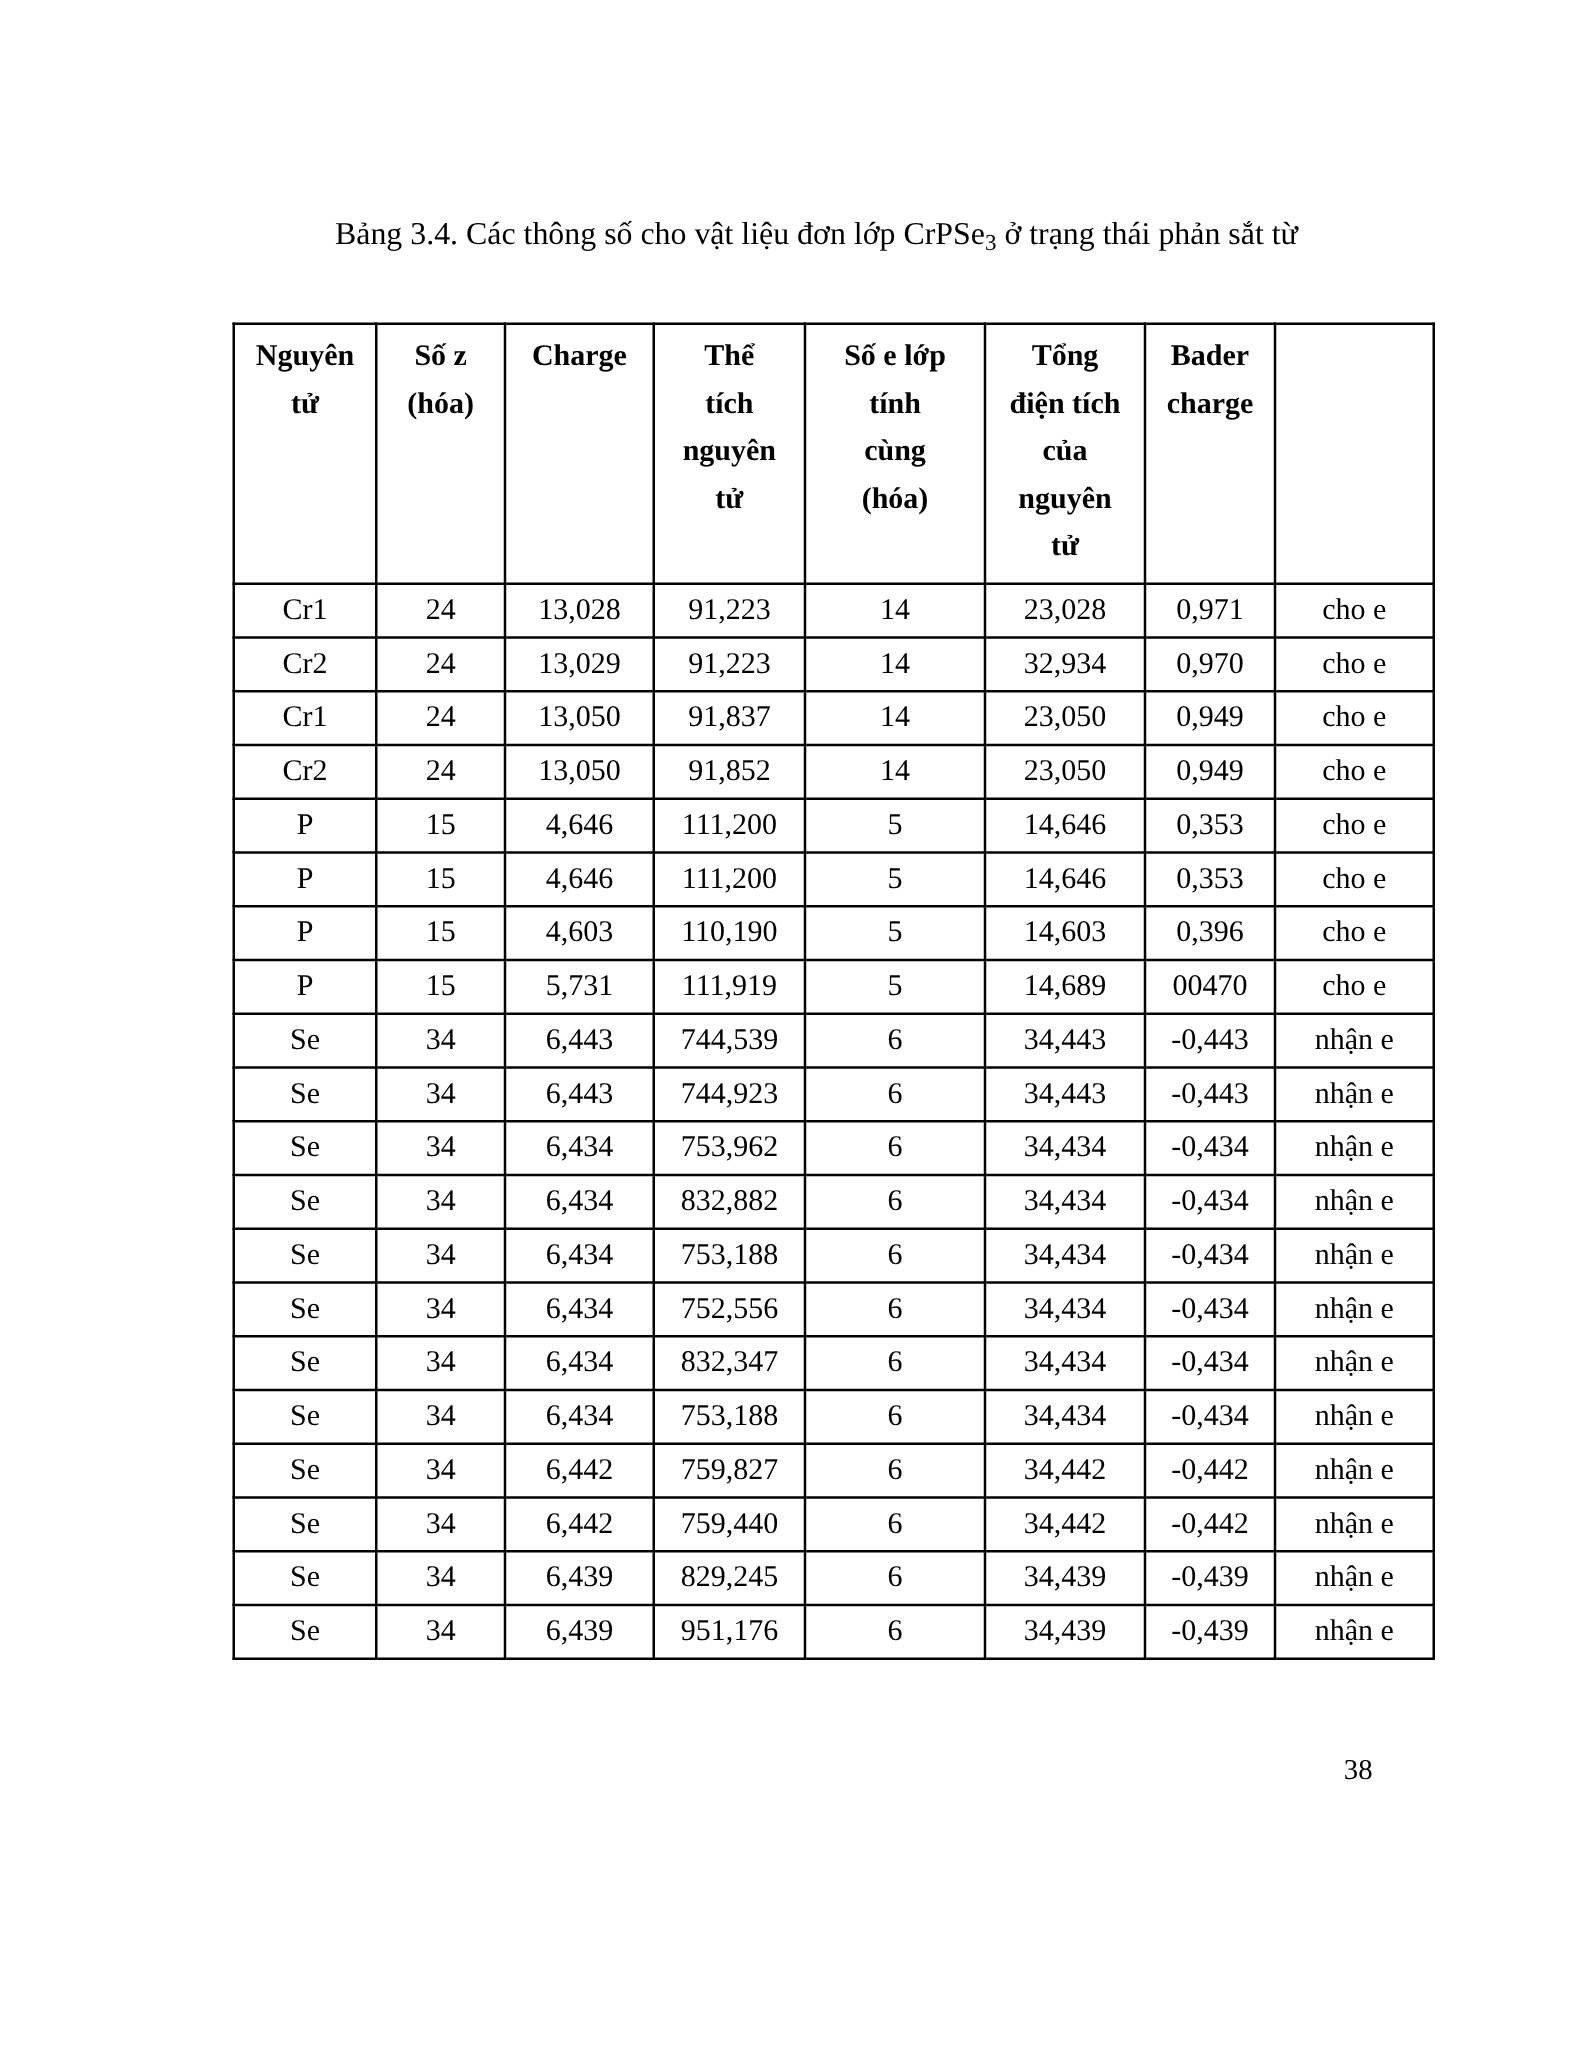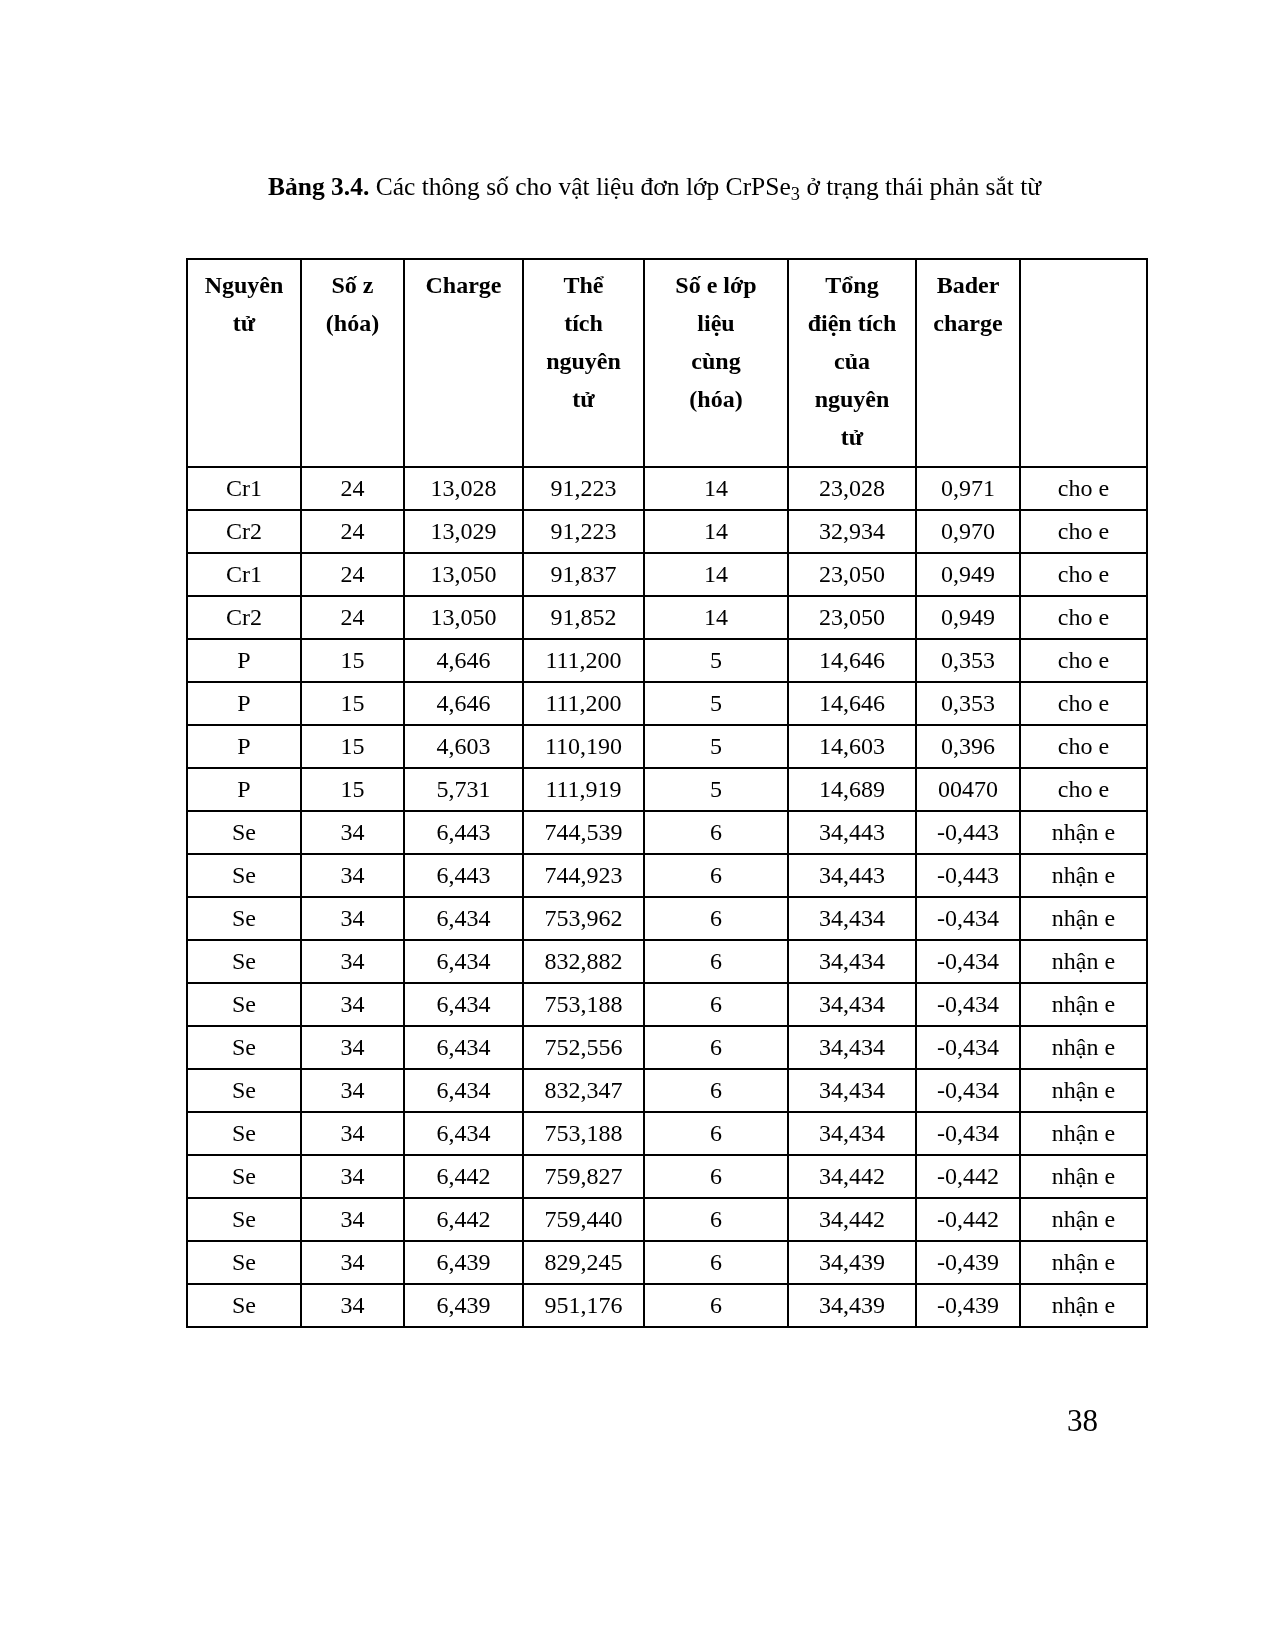--- a/index.html
+++ b/index.html
@@ -33,21 +33,21 @@
     font-size: 25.5px;
     line-height: 41px;
     text-align: justify;
     text-justify: inter-word;
   }
   .caption .lead {
     display: inline-block;
     width: 82px;
   }
   .caption-strong {
-    font-weight: bold;
+    font-weight: normal;
   }
   .caption sub {
     font-size: 0.72em;
     vertical-align: -0.28em;
   }
   .caption-line2 {
     position: absolute;
     left: 186px;
     top: 207px;
     width: 906px;
@@ -103,21 +103,21 @@
   col.c6 { width: 104px; }
   col.c7 { width: 127px; }
 
   
   .page-number {
     position: absolute;
     left: 0;
     top: 1403px;
     width: 1098px;
     text-align: right;
-    font-size: 31px;
+    font-size: 23px;
   }
 </style>
 </head>
 <body>
 
 <div class="page">
 
   <div class="caption">
     <span class="lead"></span><span class="caption-strong">Bảng 3.4.</span><span> Các thông số cho vật liệu đơn lớp CrPSe</span><sub>3</sub><span> ở trạng thái phản sắt từ</span>
   </div>
@@ -149,21 +149,21 @@
             <span class="hl">Charge</span>
           </th>
           <th>
             <span class="hl">Thể</span>
             <span class="hl">tích</span>
             <span class="hl">nguyên</span>
             <span class="hl">tử</span>
           </th>
           <th>
             <span class="hl">Số e lớp</span>
-            <span class="hl">liệu</span>
+            <span class="hl">tính</span>
             <span class="hl">cùng</span>
             <span class="hl">(hóa)</span>
           </th>
           <th>
             <span class="hl">Tổng</span>
             <span class="hl">điện tích</span>
             <span class="hl">của</span>
             <span class="hl">nguyên</span>
             <span class="hl">tử</span>
           </th>

